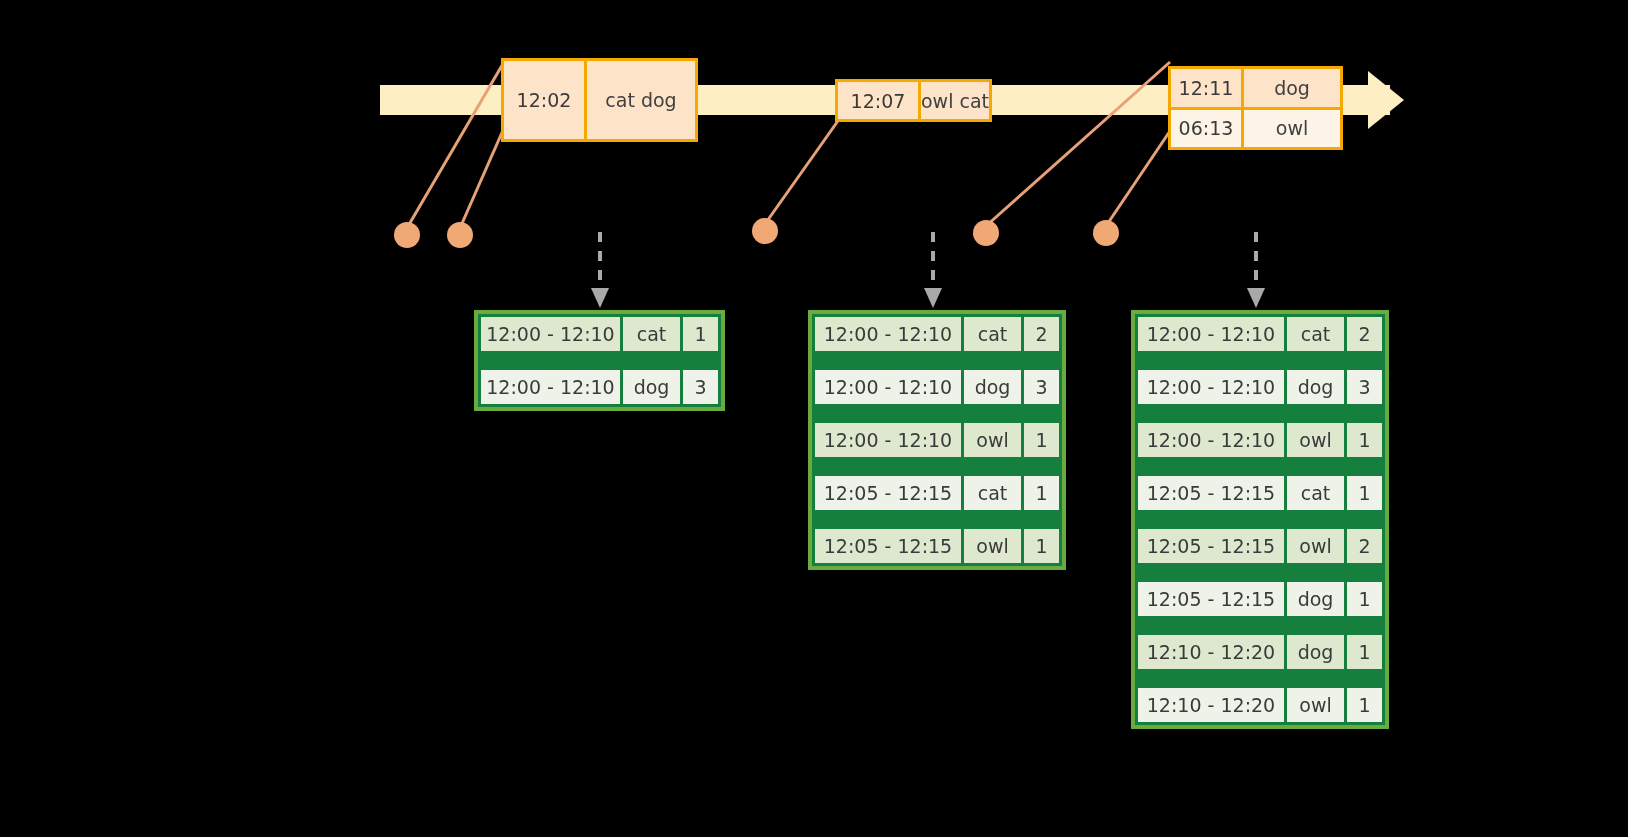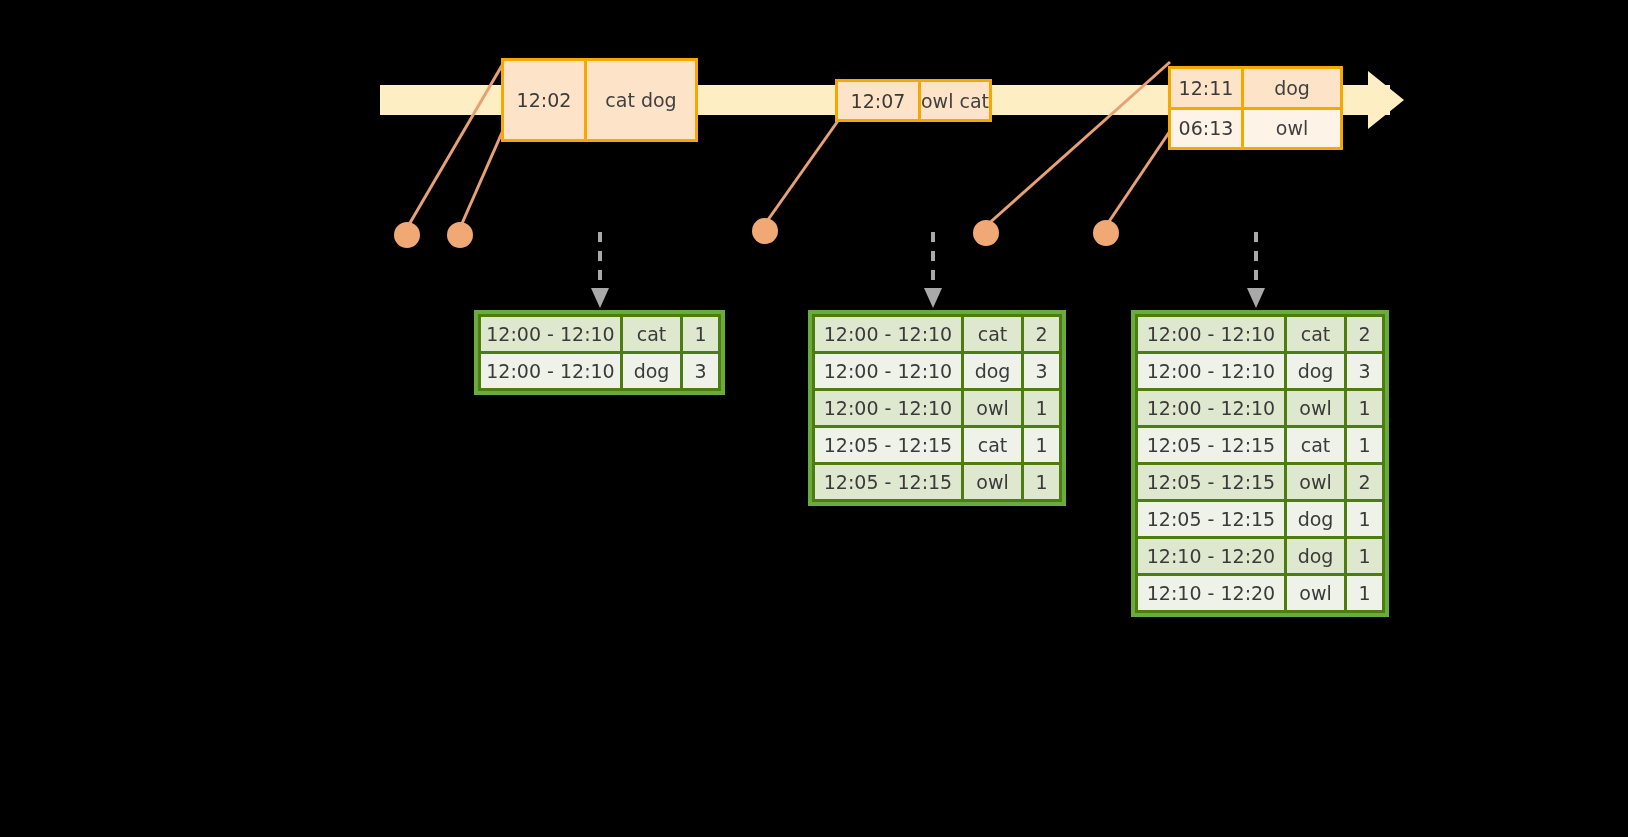--- a/index.html
+++ b/index.html
@@ -54,22 +54,22 @@
     position:absolute;width:26px;height:26px;border-radius:50%;
     background:#f0a875;
   }
 
   
   .dn{position:absolute;width:20px;height:80px;}
 
   
   .rt{
     position:absolute;border:4px solid #6aab3f;box-sizing:border-box;
-    background:#4d7c0f;
-    display:flex;flex-direction:column;gap:3px;padding:3px;
+    background:#15803d;
+    display:flex;flex-direction:column;gap:19px;padding:3px;
   }
   .rt-row{display:flex;gap:3px;height:34px;}
   .rt-c{
     display:flex;align-items:center;justify-content:center;
     font-size:19px;color:#3a3a3a;box-sizing:border-box;
   }
   .rt-win{flex:0 0 auto;}
   .rt-key{flex:0 0 auto;}
   .rt-cnt{flex:0 0 auto;}
   .r-a .rt-c{background:#dde8cf;}

